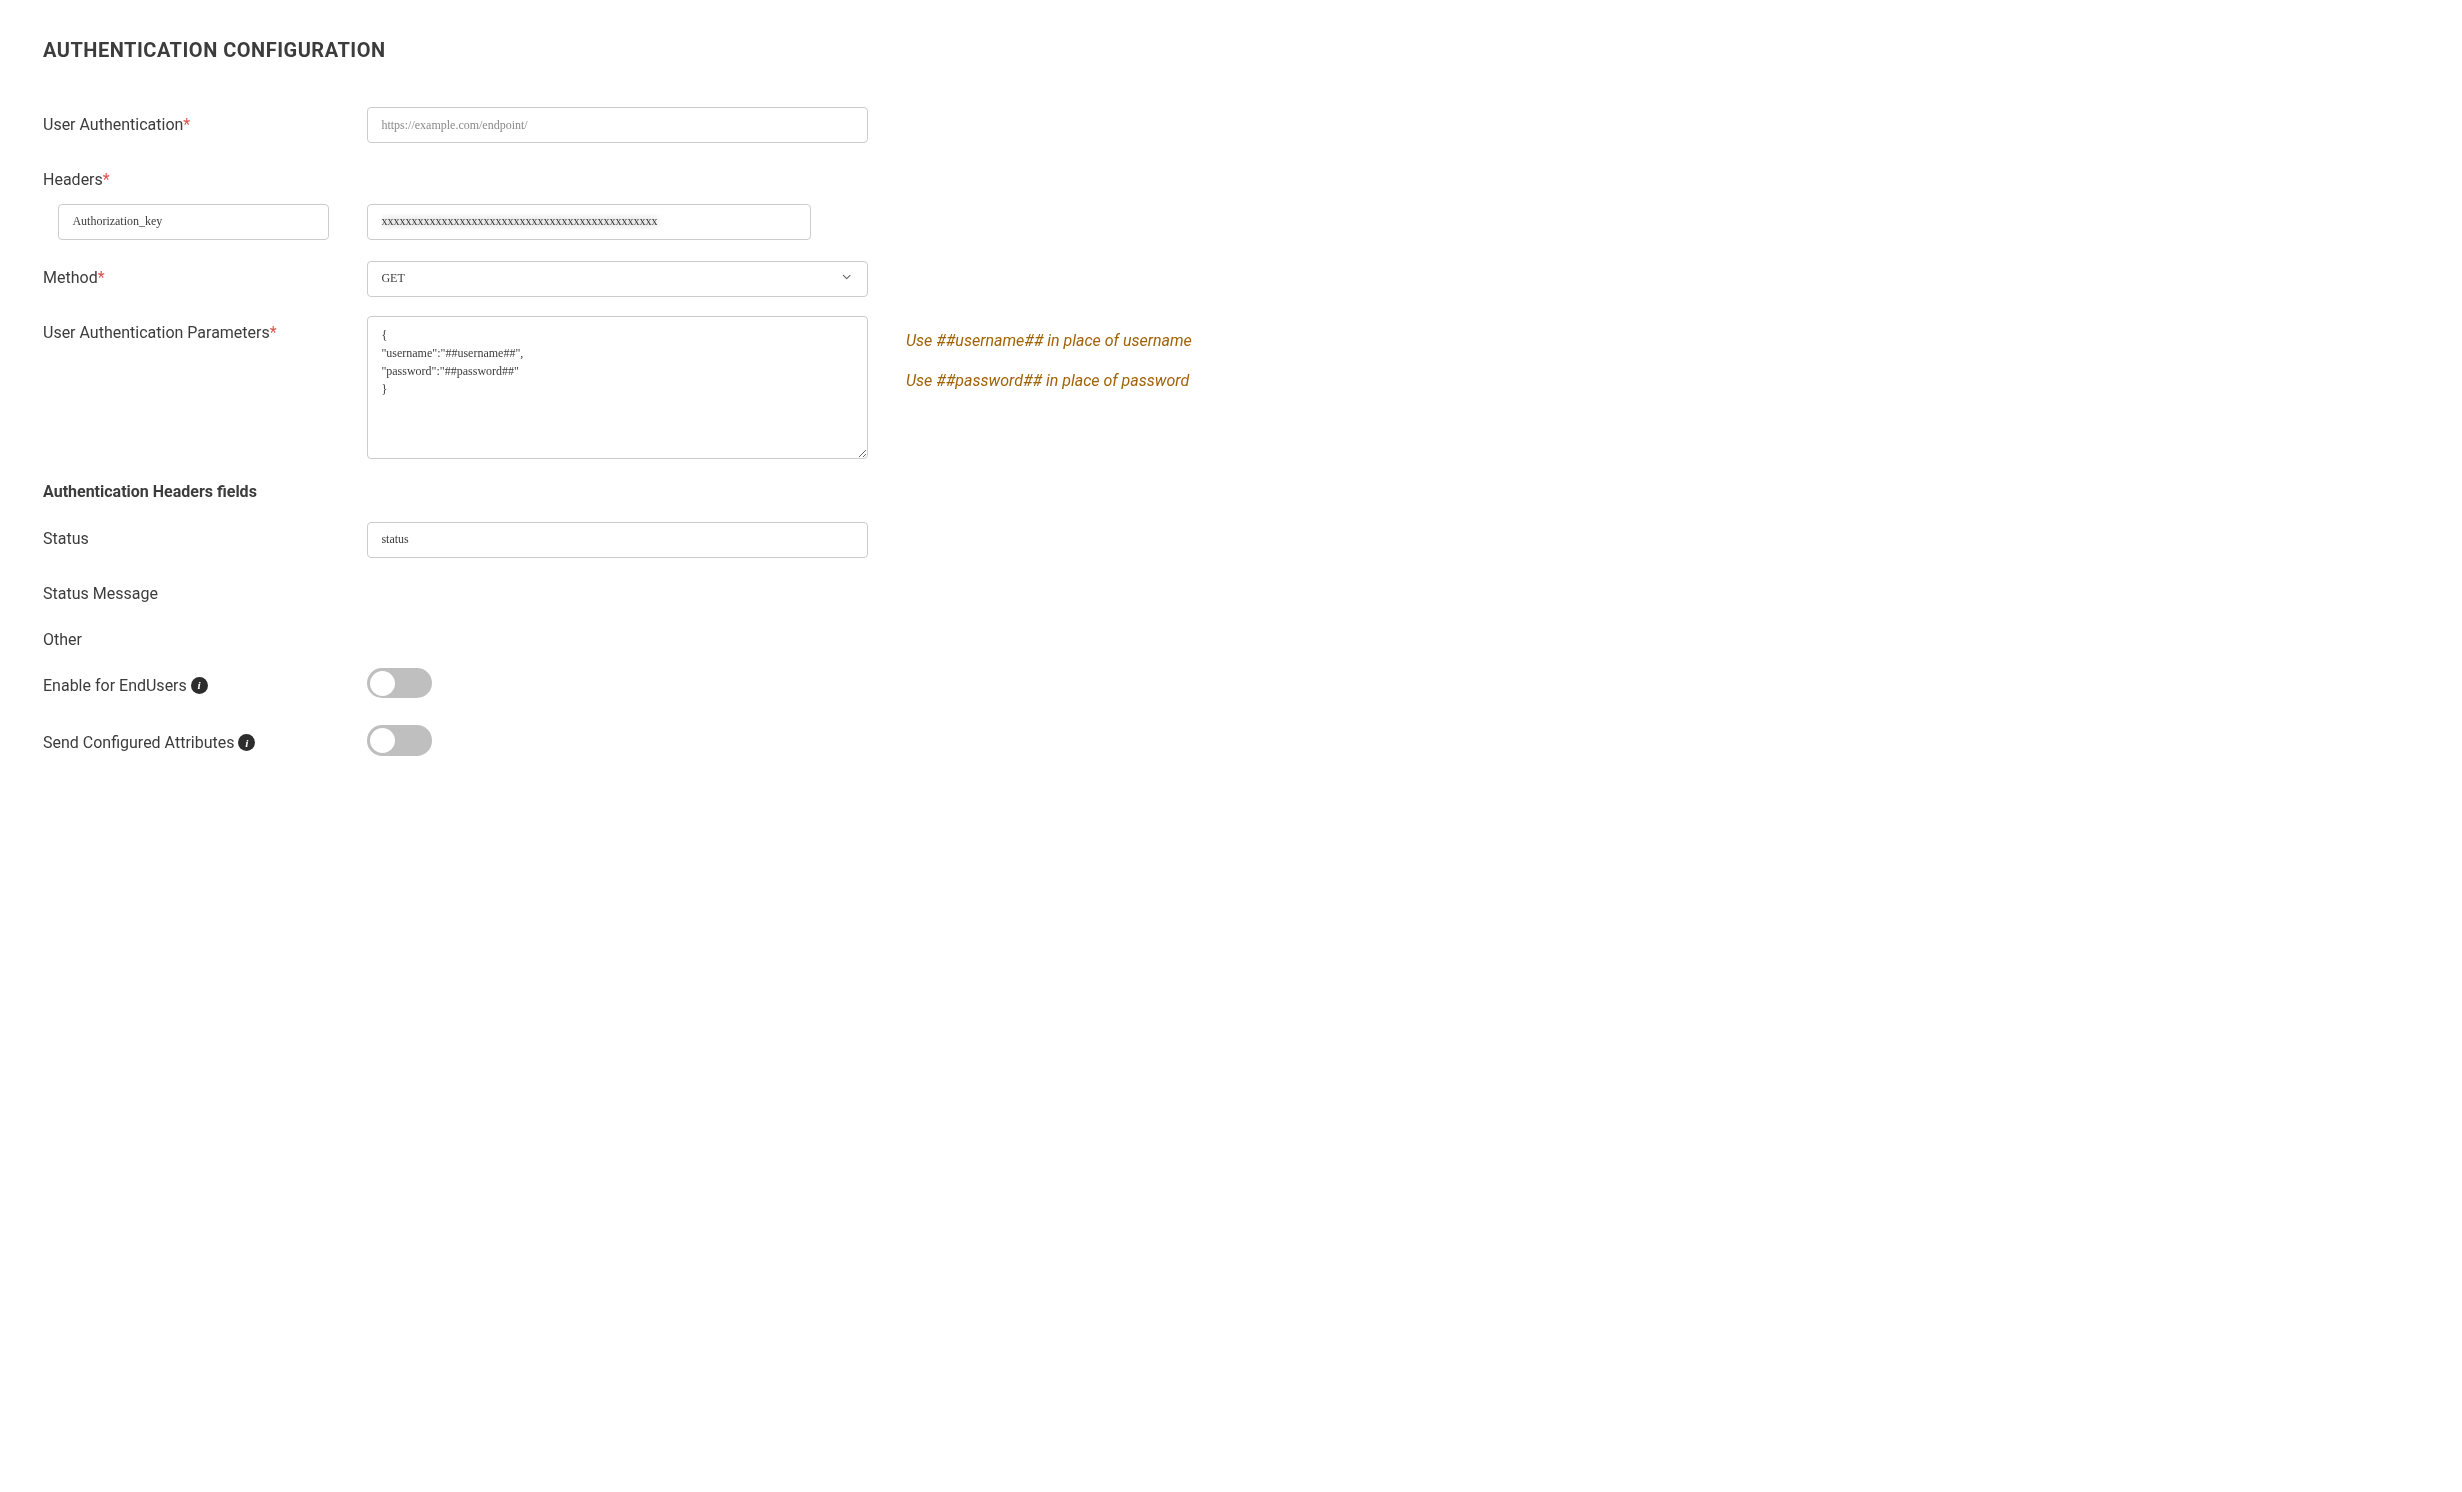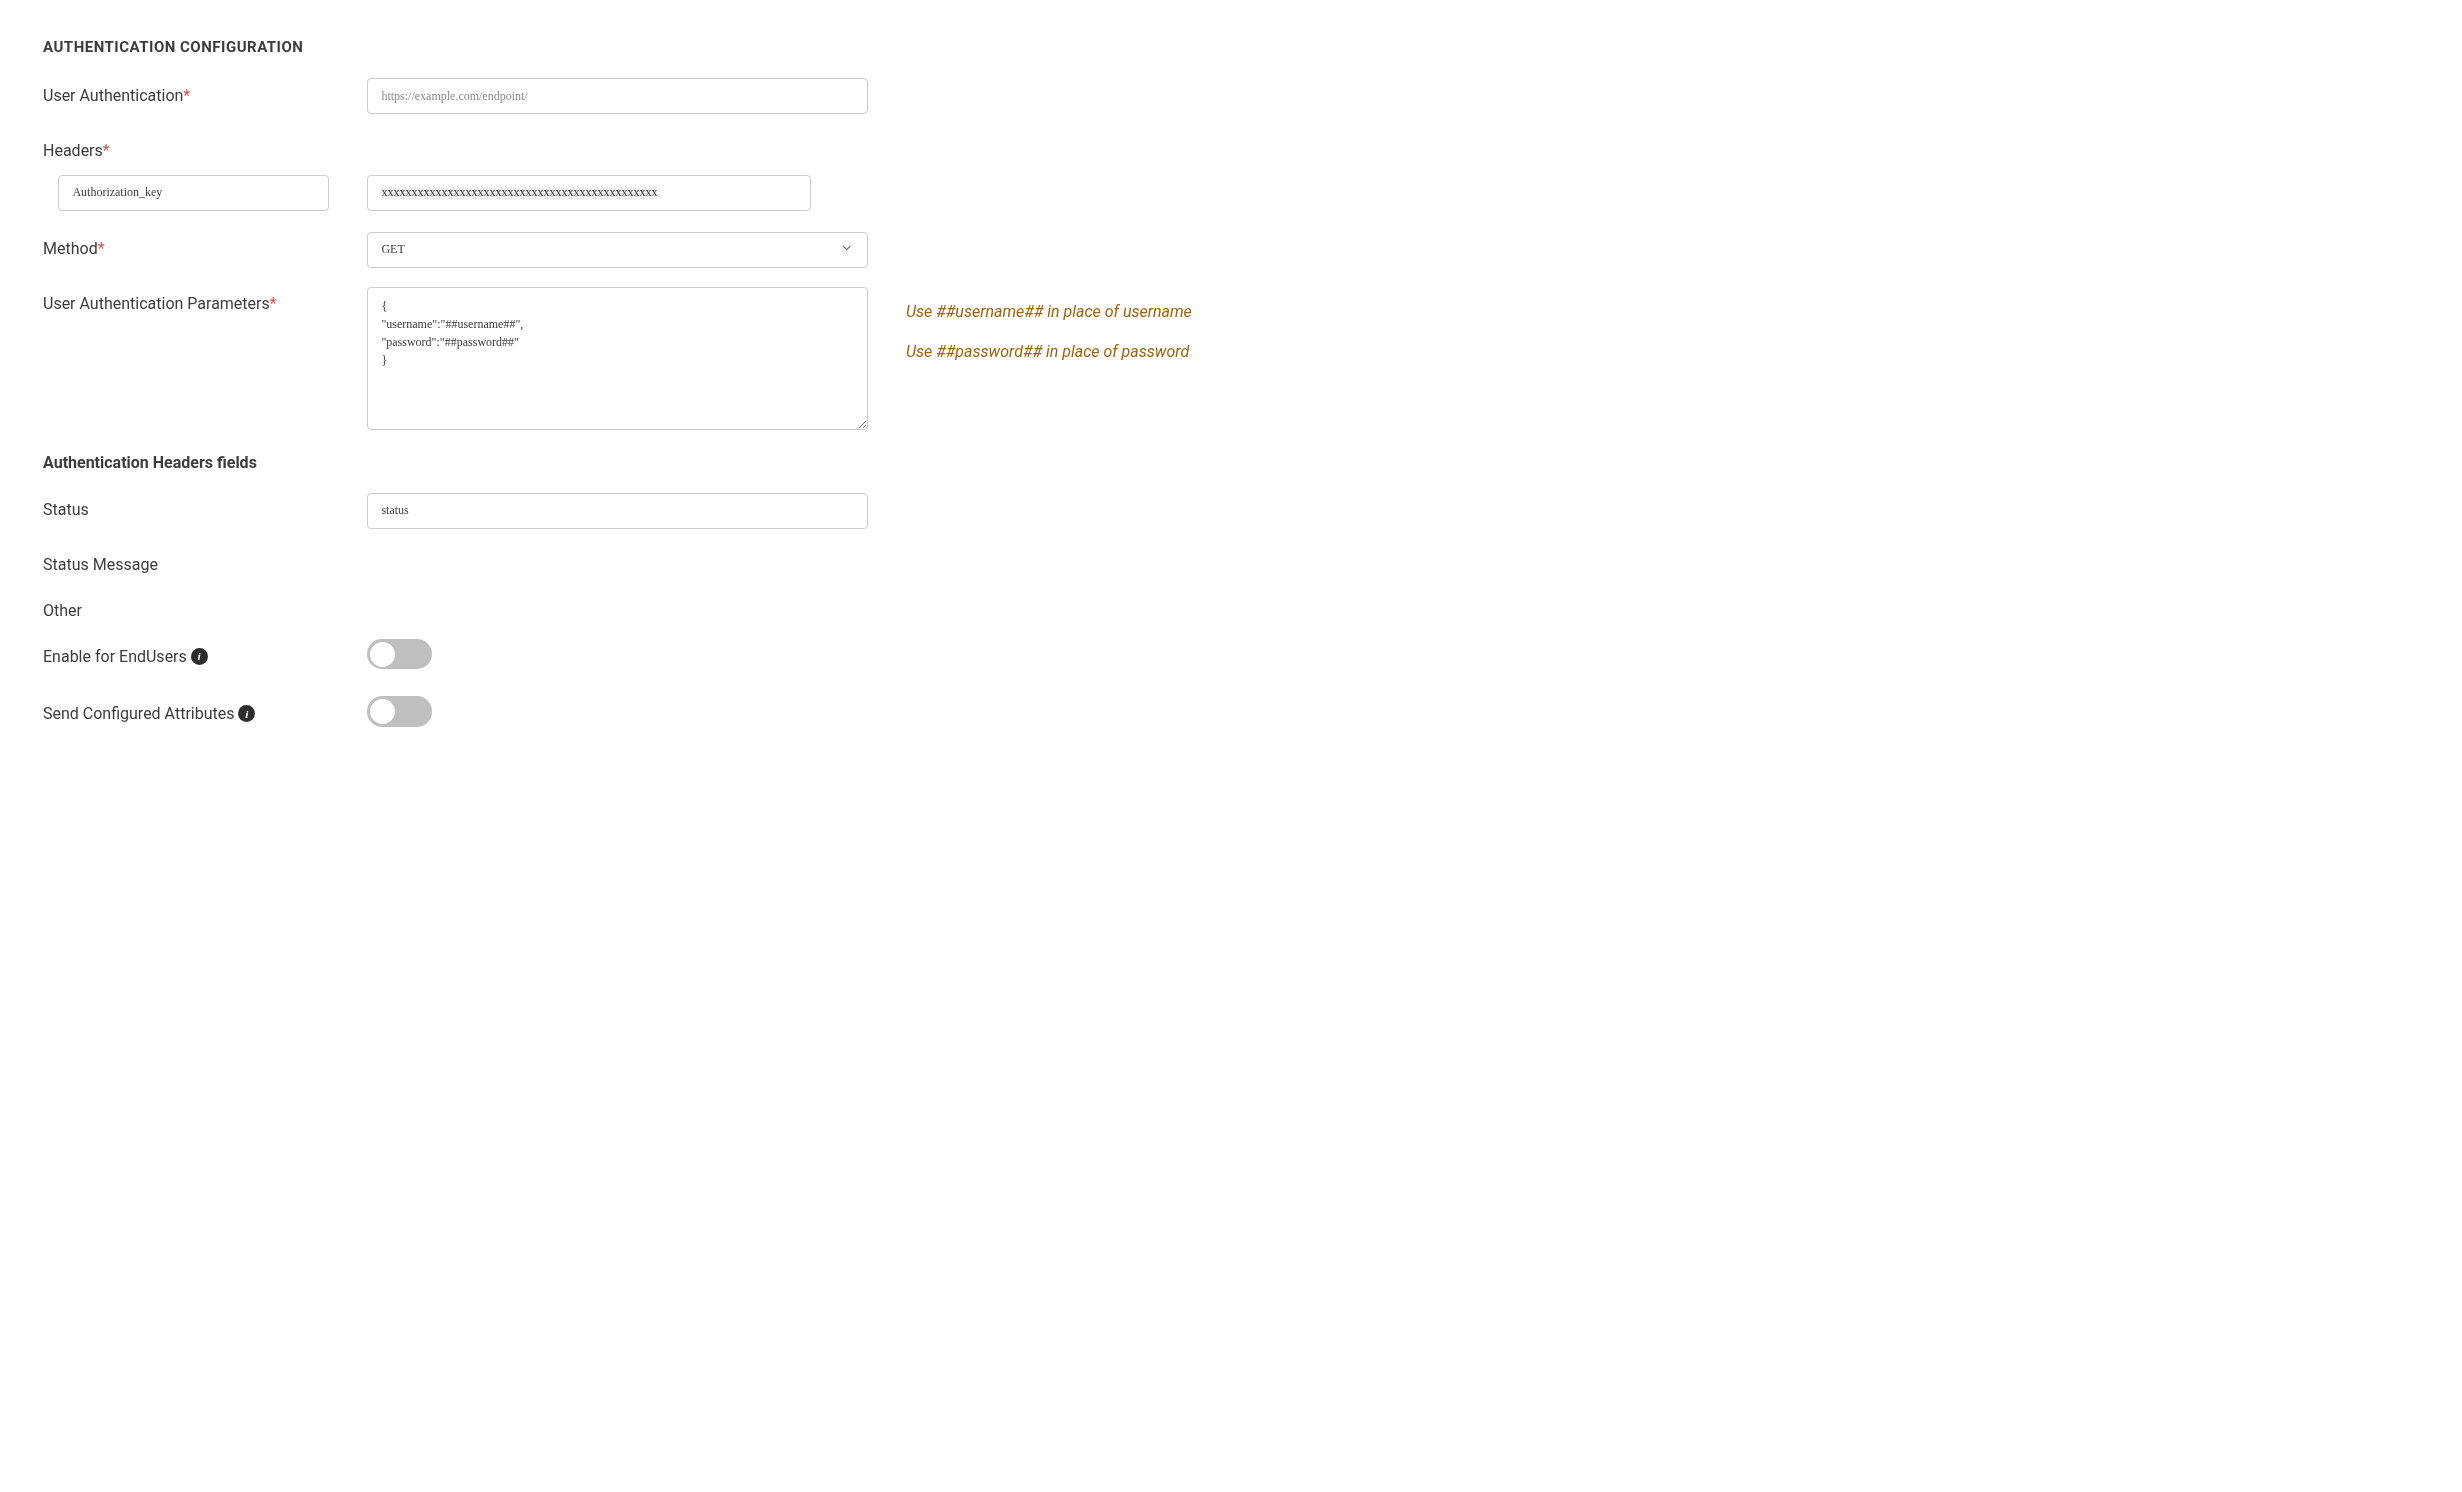--- a/index.html
+++ b/index.html
@@ -8,25 +8,25 @@
       padding: 0;
     }
     body {
       font-family: -apple-system, BlinkMacSystemFont, "Segoe UI", Roboto, Helvetica, Arial, sans-serif;
       background: #fff;
       color: #3c3c3c;
       padding: 38px 43px;
       font-size: 16px;
     }
     .section-title {
-      font-size: 15px;
+      font-size: 20px;
       font-weight: 700;
       letter-spacing: 0.5px;
       color: #3c3c3c;
-      margin-bottom: 22px;
+      margin-bottom: 45px;
     }
     .form-row {
       display: flex;
       align-items: flex-start;
       margin-bottom: 19px;
       gap: 38px;
     }
     .form-label {
       width: 286px;
       flex-shrink: 0;

